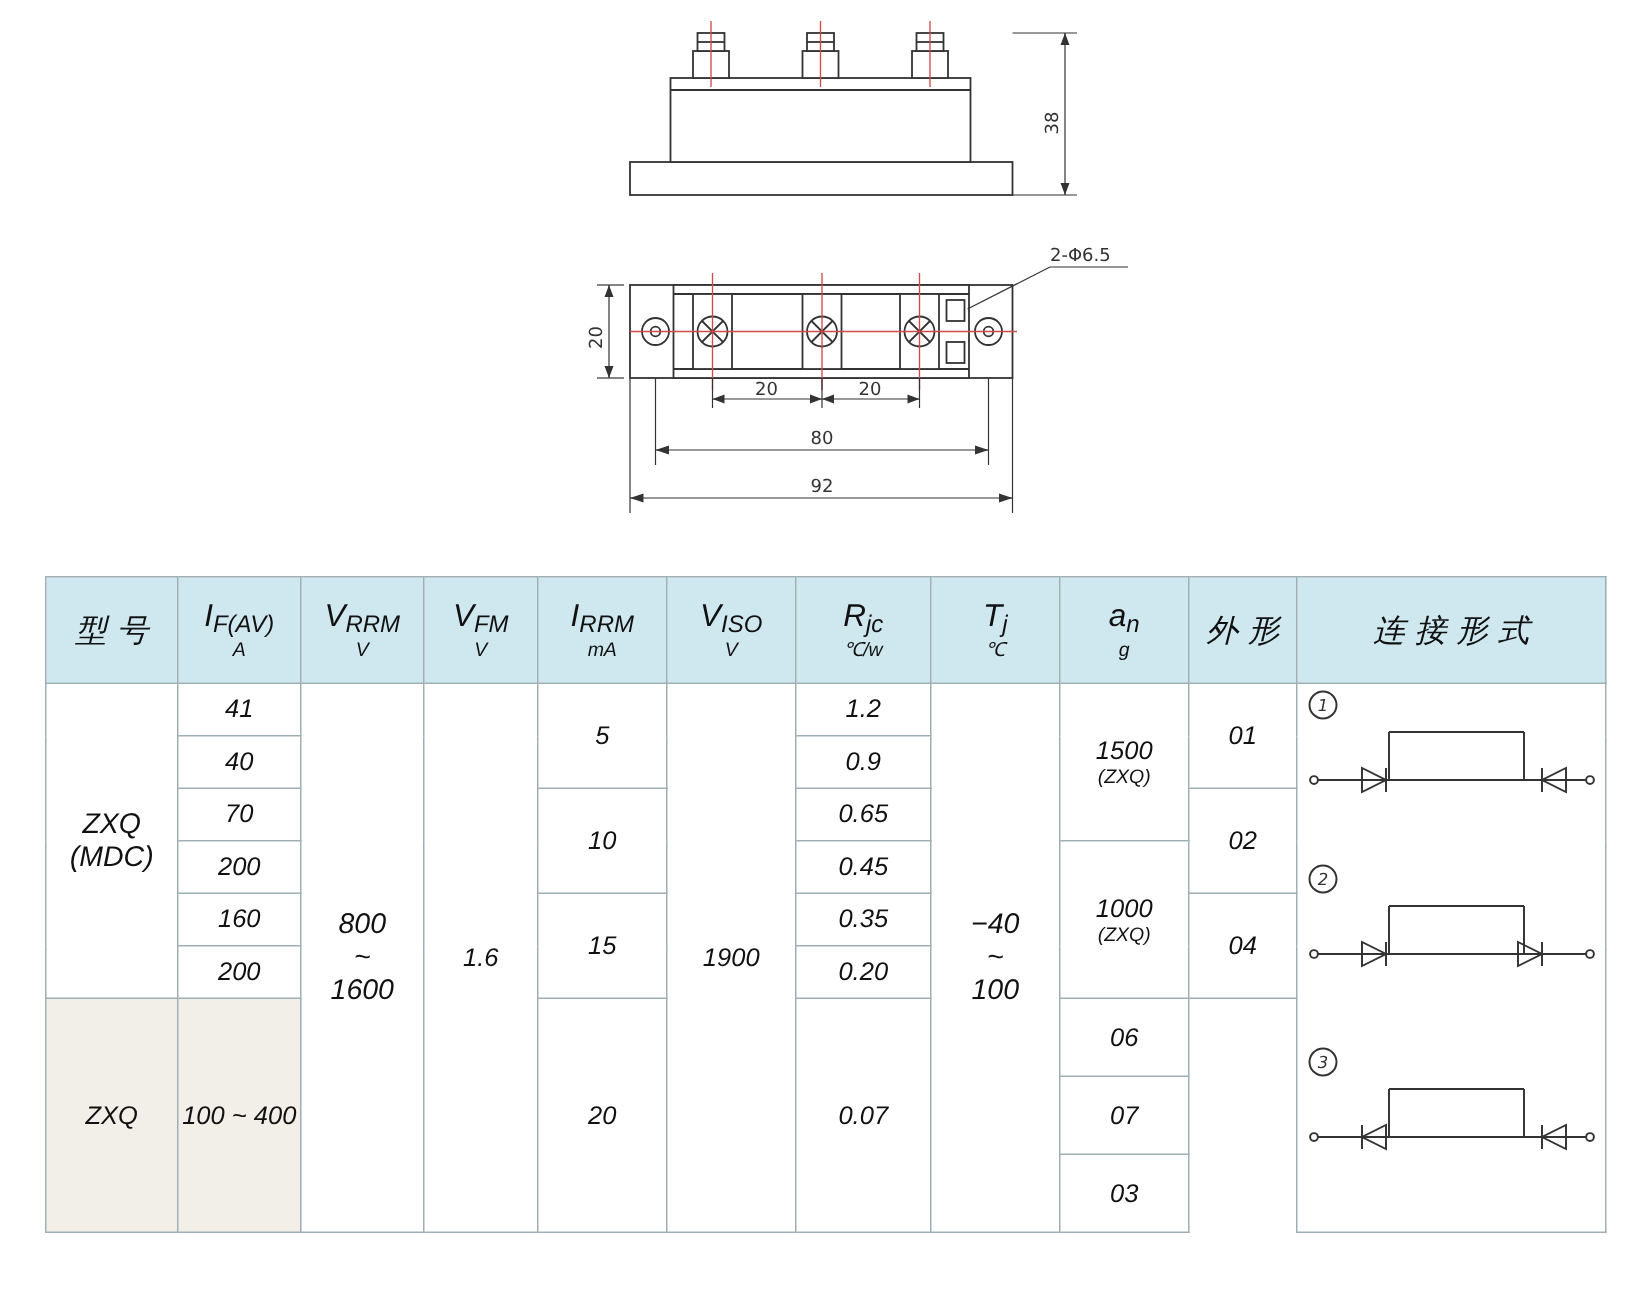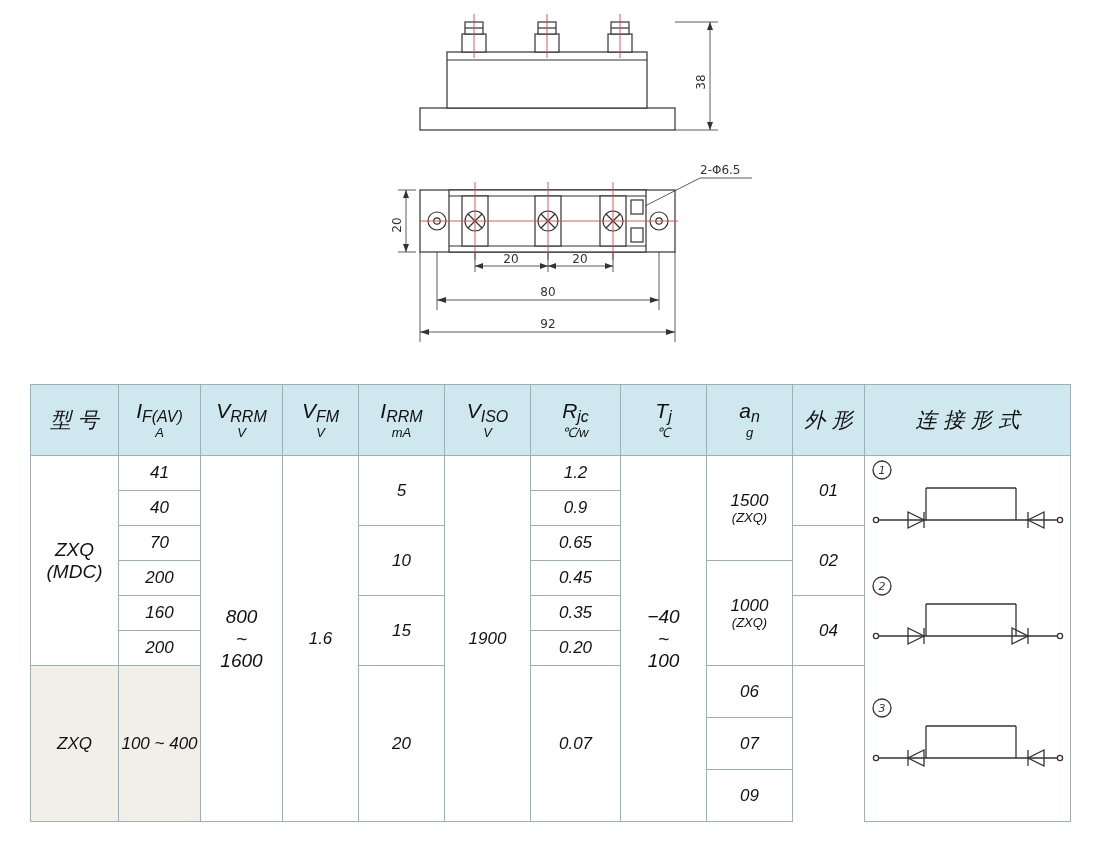--- a/index.html
+++ b/index.html
@@ -323,17 +323,17 @@
       <td rowspan="3">20</td>
       <td rowspan="3">0.07</td>
       <td>06</td>
     </tr>
 
     <tr style="height:52px">
       <td>07</td>
     </tr>
 
     <tr style="height:52px">
-      <td>09</td>
+      <td>03</td>
     </tr>
   </tbody>
 </table>
 </div>
 
 </body></html>

